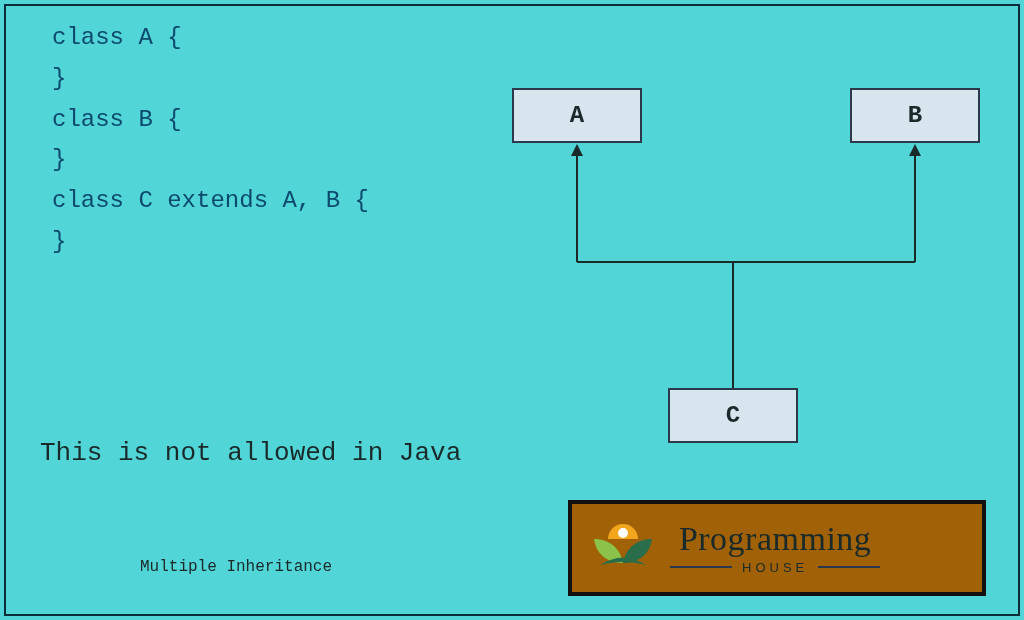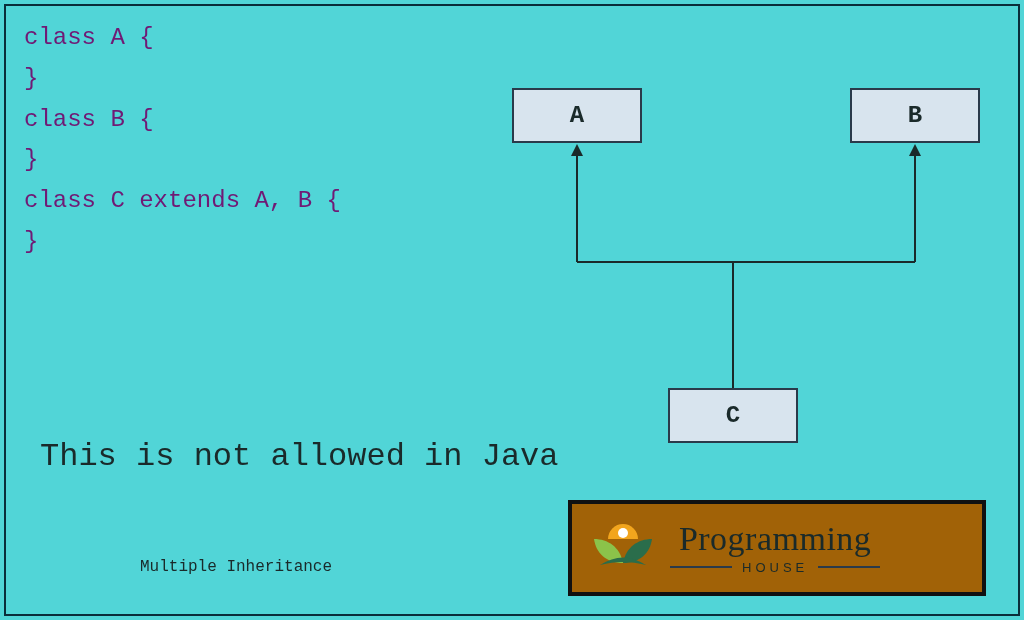--- a/index.html
+++ b/index.html
@@ -14,32 +14,32 @@
     position: absolute;
     top: 4px;
     left: 4px;
     right: 4px;
     bottom: 4px;
     border: 2px solid #0a2d3a;
   }
   .code-area {
     position: absolute;
     top: 18px;
-    left: 24px;
+    left: 52px;
     width: 440px;
     font-size: 24px;
-    color: #701a75;
+    color: #0c4a6e;
     line-height: 1.7;
   }
   .code-line { white-space: pre; }
   .note {
     position: absolute;
     top: 438px;
     left: 40px;
-    font-size: 32px;
+    font-size: 26px;
     color: #1a2a2a;
     font-weight: 500;
   }
   .caption {
     position: absolute;
     top: 558px;
     left: 140px;
     font-size: 16px;
     color: #1a2a2a;
   }

